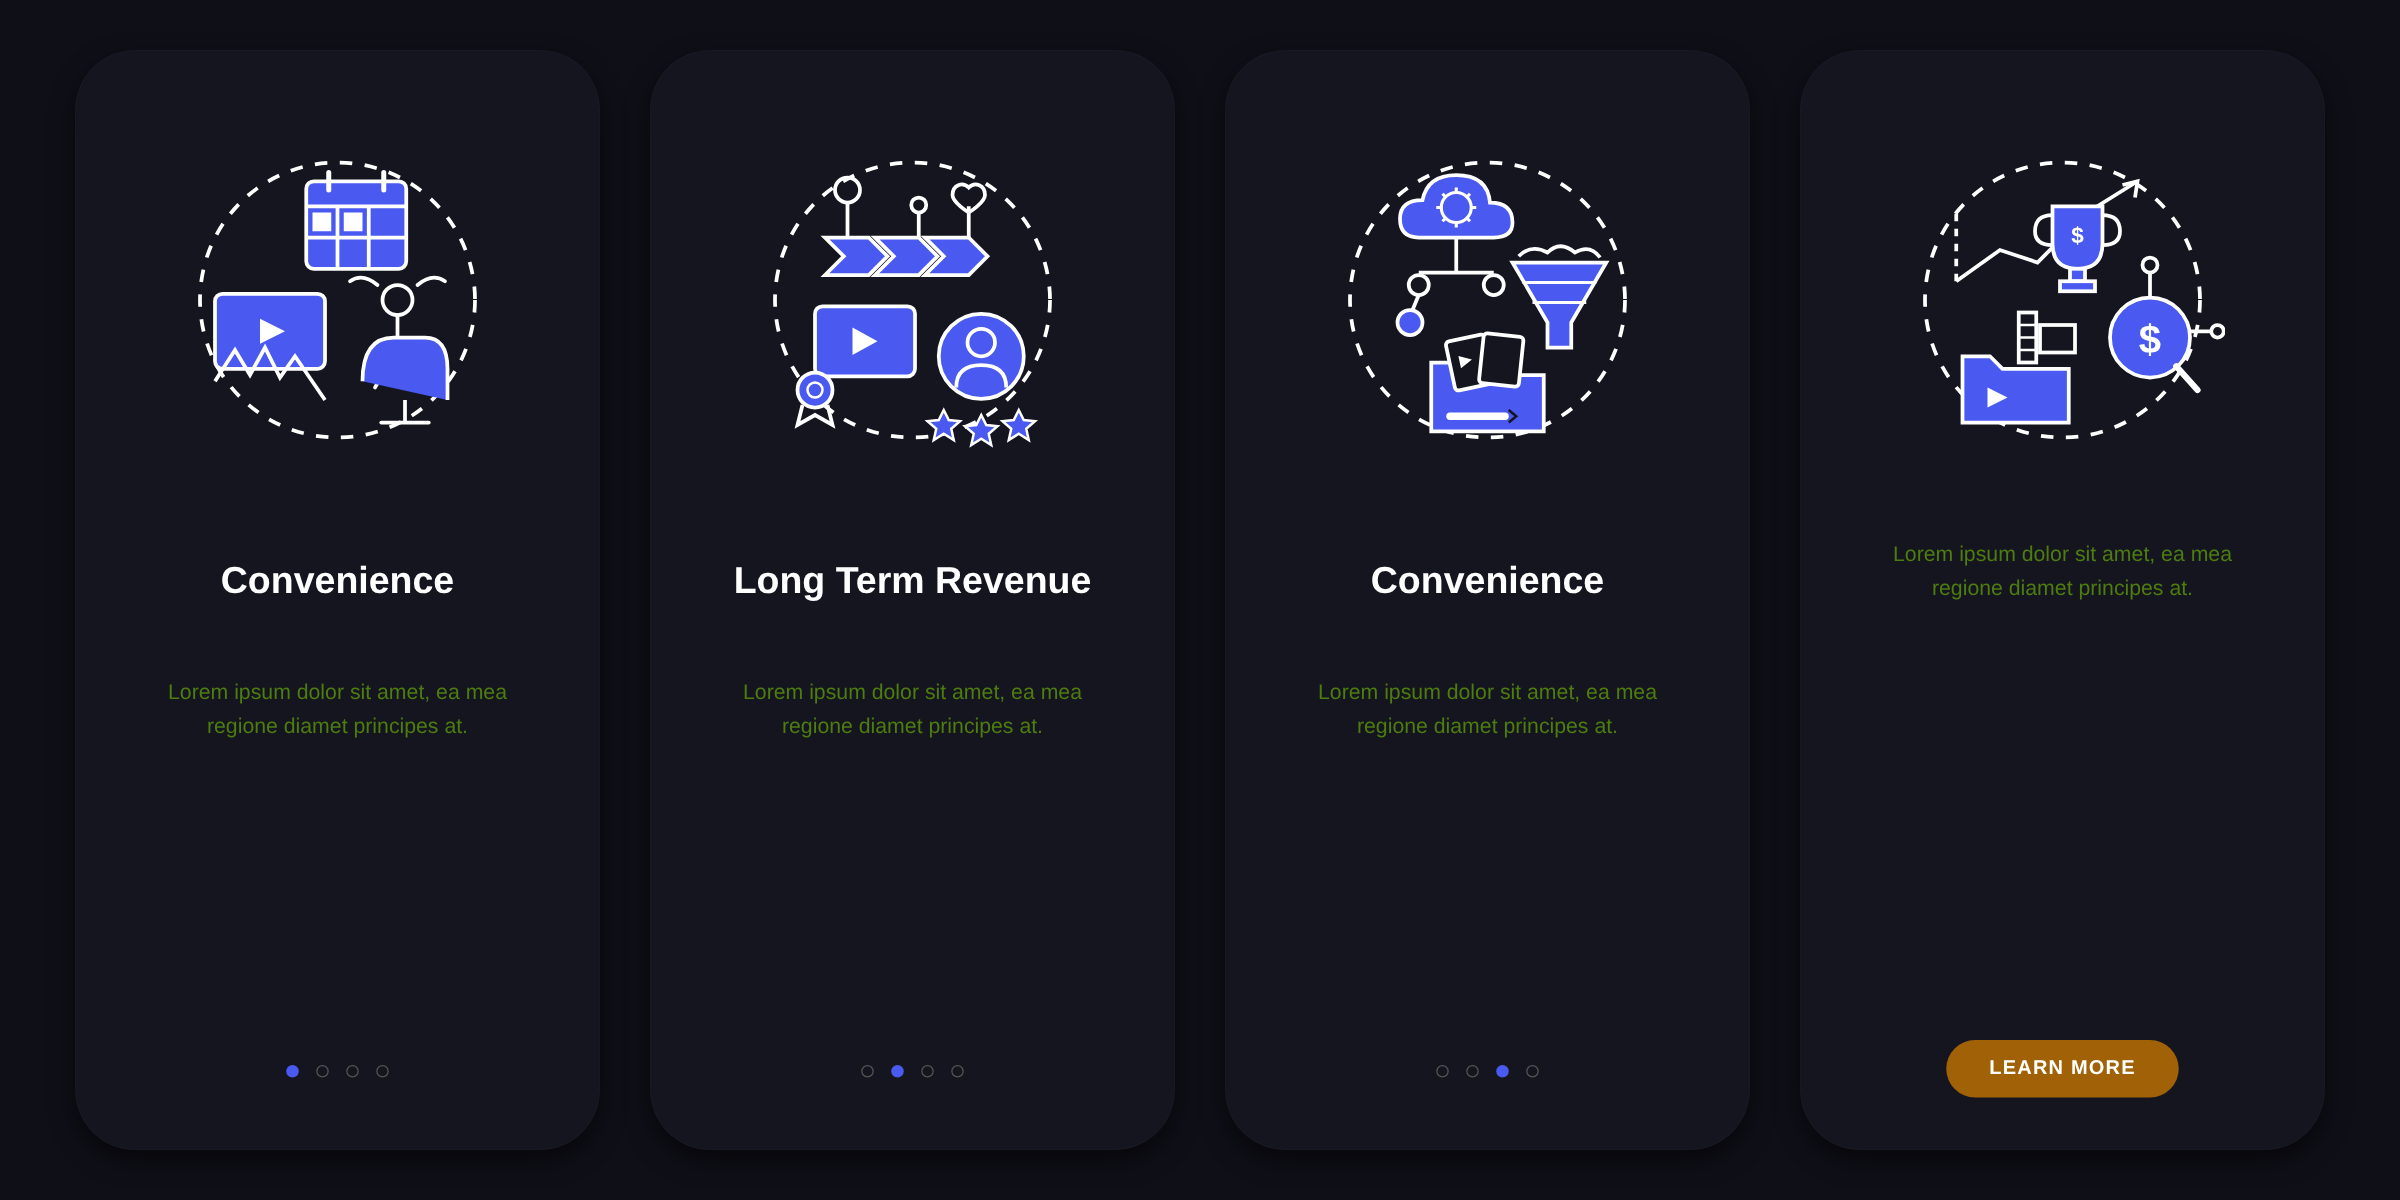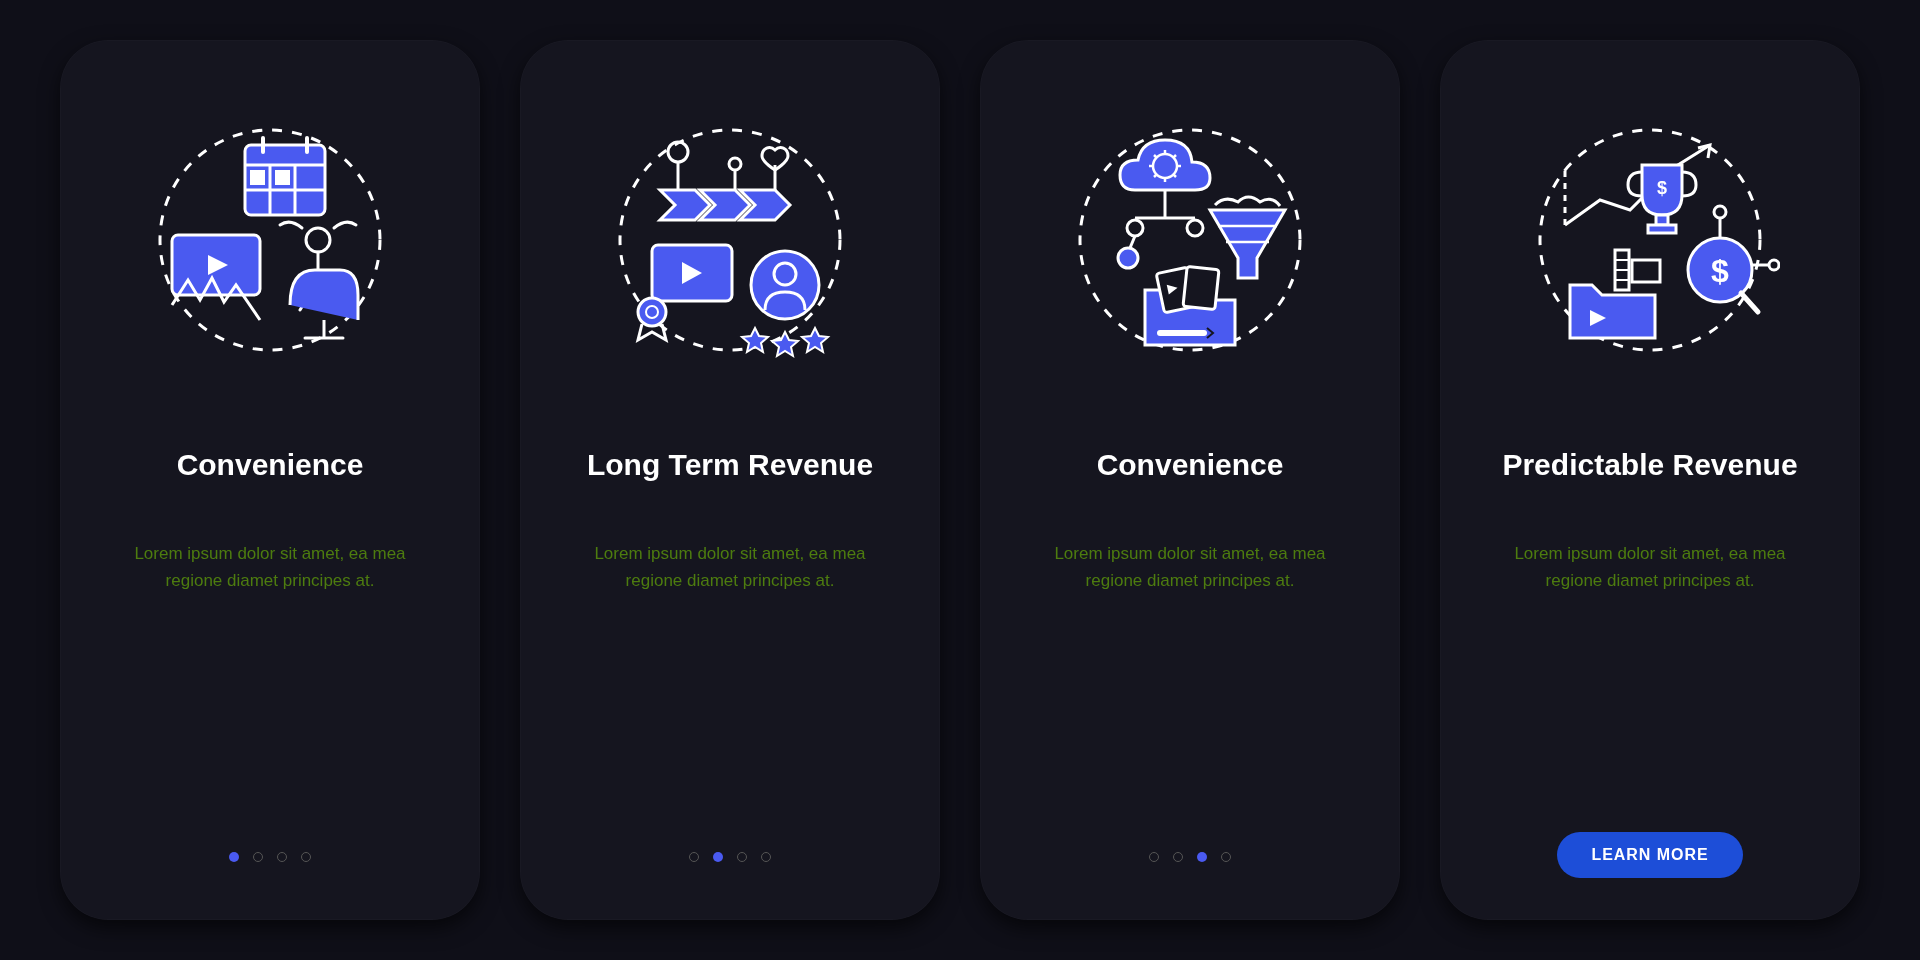--- a/index.html
+++ b/index.html
@@ -60,21 +60,21 @@
 .dot {
   width: 10px;
   height: 10px;
   border-radius: 50%;
 }
 .dot.active { background: #4a5af0; }
 .dot.inactive { border: 1.5px solid #555; }
 .cta {
   position: absolute;
   bottom: 42px;
-  background: #1d4ed8;
+  background: #a16207;
   color: #fff;
   font-weight: 700;
   letter-spacing: 0.06em;
   font-size: 16px;
   border: none;
   border-radius: 26px;
   padding: 14px 34px;
   cursor: pointer;
 }
 </style>
@@ -260,16 +260,15 @@
         <path d="M50 175 L72 175 L82 185 L135 185 L135 228 L50 228 Z" fill="#4a5af0" stroke="#fff" stroke-width="3"></path>
         <polygon points="70,200 86,208 70,216" fill="#fff"></polygon>
         <rect x="95" y="140" width="14" height="40" fill="none" stroke="#fff" stroke-width="3"></rect>
         <line x1="95" y1="150" x2="109" y2="150" stroke="#fff" stroke-width="2"></line>
         <line x1="95" y1="160" x2="109" y2="160" stroke="#fff" stroke-width="2"></line>
         <line x1="95" y1="170" x2="109" y2="170" stroke="#fff" stroke-width="2"></line>
         <rect x="112" y="150" width="28" height="22" fill="none" stroke="#fff" stroke-width="3"></rect>
       </g>
     </svg>
   </div>
-  <div class="title">Predictable Revenue</div>
   <div class="desc">Lorem ipsum dolor sit amet, ea mea regione diamet principes at.</div>
   <button class="cta">LEARN MORE</button>
 </div>
 
 </body></html>

